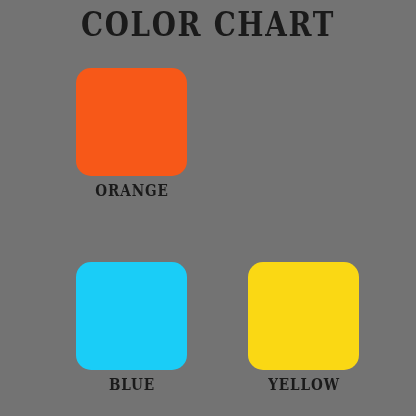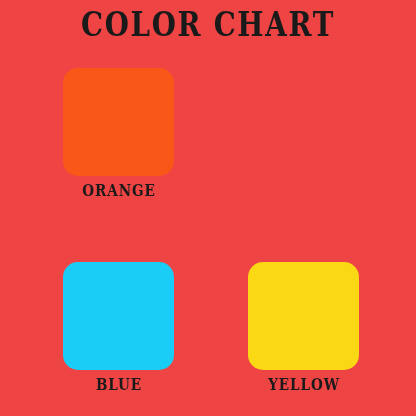--- a/index.html
+++ b/index.html
@@ -50,21 +50,21 @@
     left: 0;
     width: 416px;
     height: 340px;
   }
 
   .swatch-cell {
     position: absolute;
     width: 184px;
     height: 170px;
   }
-  .swatch-cell.col-left  { left: 27px; }
+  .swatch-cell.col-left  { left: 40px; }
   .swatch-cell.col-right { left: 212px; }
   .swatch-cell.row-top    { top: 0px; }
   .swatch-cell.row-bottom { top: 194px; }
 
   .swatch-chip {
     position: absolute;
     top: 0;
     left: 36px;
     width: 111px;
     height: 108px;
@@ -86,21 +86,21 @@
     color: #1a1a1a;
     transform: scaleX(0.80);
     transform-origin: center top;
     white-space: nowrap;
     -webkit-font-smoothing: antialiased;
   }
 </style>
 </head>
 <body style="background: rgb(255, 255, 255);">
 
-<div id="chart-root" style="background: #ef4444;">
+<div id="chart-root" style="background: #737373;">
 
   <div class="chart-title" style="color: rgb(26, 26, 26);">COLOR CHART</div>
 
   <div class="swatch-grid">
 
     <div class="swatch-cell row-top col-left">
       <div class="swatch-chip" style="background: rgb(247, 88, 24);"></div>
       <div class="swatch-label" style="color: rgb(26, 26, 26);">ORANGE</div>
     </div>
 

